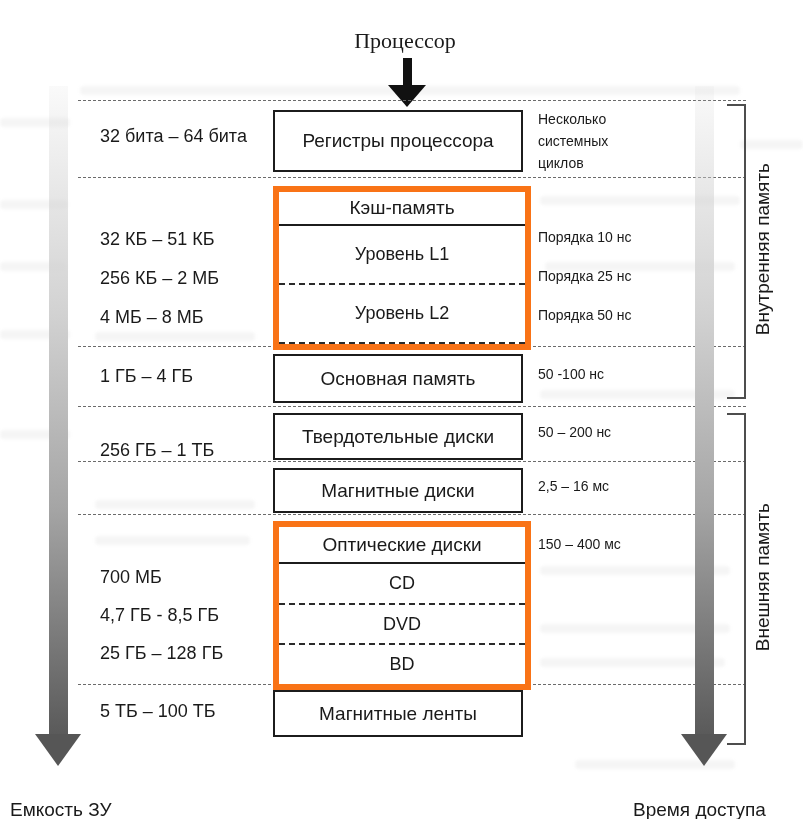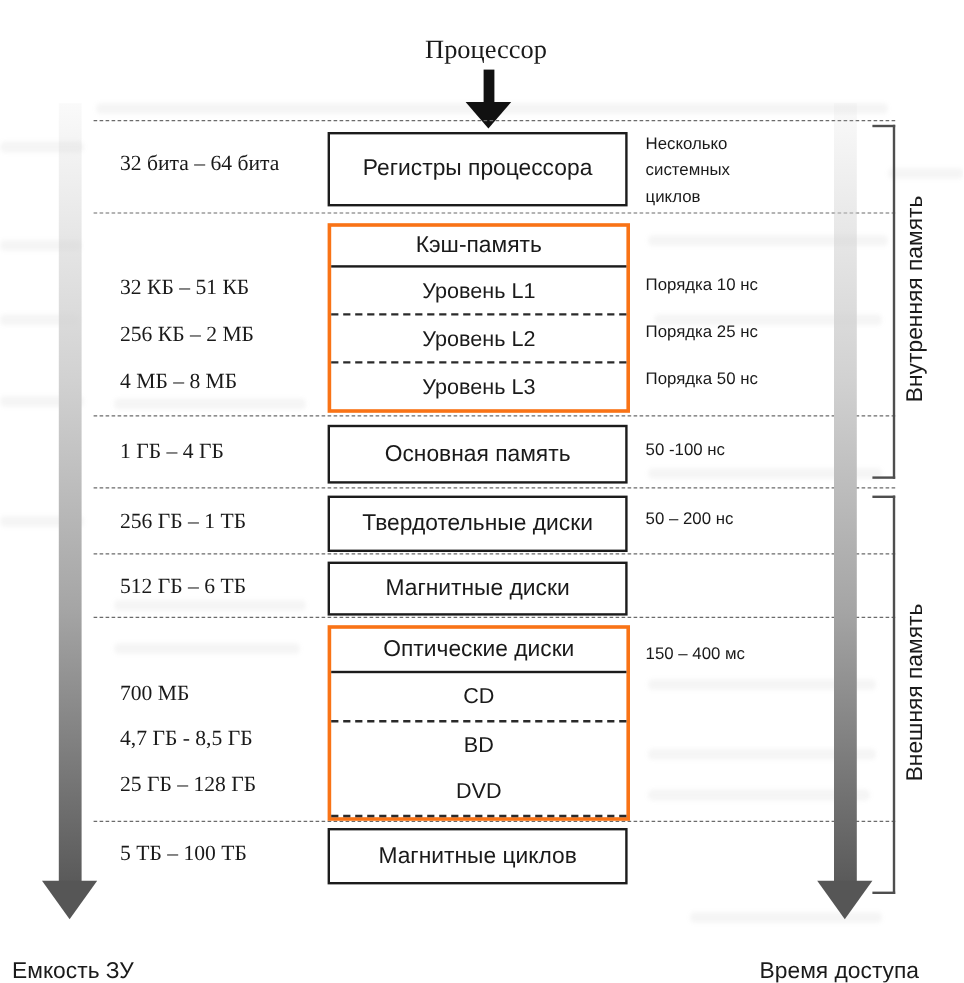--- a/index.html
+++ b/index.html
@@ -18,28 +18,28 @@
   
   .hsep{position:absolute;left:78px;width:668px;height:0;border-top:1px dashed #6b6b6b;}
   
   .varrow{position:absolute;width:19px;top:86px;height:649px;
     background:linear-gradient(to bottom, rgba(190,190,190,0.08) 0%, #d2d2d2 35%, #a5a5a5 65%, #5a5a5a 100%);}
   .vhead{position:absolute;top:734px;width:0;height:0;
     border-left:23px solid transparent;border-right:23px solid transparent;border-top:32px solid #565656;}
   
   .box{position:absolute;left:273px;width:246px;border:2px solid #1c1c1c;background:rgba(255,255,255,0.55);
     display:flex;align-items:center;justify-content:center;font-size:19px;}
-  .stack{position:absolute;left:273px;width:246px;border:3px solid #f97316;background:rgba(255,255,255,0.55);
+  .stack{position:absolute;left:273px;width:246px;border:6px solid #f97316;background:rgba(255,255,255,0.55);
     display:flex;flex-direction:column;text-align:right;}
   .stack .head{display:flex;align-items:center;justify-content:center;font-size:19px;
     border-bottom:2px solid #1c1c1c;}
   .stack .lvl{flex:1;display:flex;align-items:center;justify-content:center;font-size:18px;}
   .stack .lvl.dashed{border-bottom:2px dashed #2a2a2a;}
   
-  .cap{position:absolute;left:100px;width:170px;font-size:18px;white-space:nowrap;font-family:Liberation Serif, serif;}
+  .cap{position:absolute;left:100px;width:170px;font-size:18px;white-space:nowrap;}
   .tim{position:absolute;left:538px;width:160px;font-size:14px;}
   
   .bracket{position:absolute;left:727px;width:17px;border:2px solid #4e4e4e;border-left:none;}
   .vlabel{position:absolute;left:747px;width:32px;display:flex;align-items:center;justify-content:center;}
   .vlabel span{writing-mode:vertical-rl;transform:rotate(180deg);white-space:nowrap;font-size:19px;}
   .bottom-label{position:absolute;top:799px;font-size:19px;white-space:nowrap;}
 </style>
 </head>
 <body>
 
@@ -84,60 +84,59 @@
   <div class="cap" style="top:126px">32 бита – 64 бита</div>
   <div class="box" style="top:110px;height:58px">
     <span>Регистры процессора</span>
   </div>
   <div class="tim" style="top:108px;width:110px;line-height:22px">Несколько системных циклов</div>
 
   <div class="stack" style="top:186px;height:152px">
     <div class="head" style="height:32px">Кэш-память</div>
     <div class="lvl dashed">Уровень L1</div>
     <div class="lvl dashed">Уровень L2</div>
-    <div class="lvl">Уровень L3</div>
   </div>
   <div class="cap" style="top:229px">32 КБ – 51 КБ</div>
   <div class="cap" style="top:268px">256 КБ – 2 МБ</div>
   <div class="cap" style="top:307px">4 МБ – 8 МБ</div>
   <div class="tim" style="top:229px">Порядка 10 нс</div>
   <div class="tim" style="top:268px">Порядка 25 нс</div>
   <div class="tim" style="top:307px">Порядка 50 нс</div>
 
   <div class="cap" style="top:366px">1 ГБ – 4 ГБ</div>
   <div class="box" style="top:354px;height:45px">
     <span>Основная память</span>
   </div>
   <div class="tim" style="top:366px">50 -100 нс</div>
 
-  <div class="cap" style="top:424px">256 ГБ – 1 ТБ</div>
+  <div class="cap" style="top:440px">256 ГБ – 1 ТБ</div>
   <div class="box" style="top:413px;height:43px">
     <span>Твердотельные диски</span>
   </div>
   <div class="tim" style="top:424px">50 – 200 нс</div>
 
-  <div class="cap" style="top:478px">512 ГБ – 6 ТБ</div>
   <div class="box" style="top:468px;height:41px">
     <span>Магнитные диски</span>
   </div>
+  <div class="tim" style="top:478px">2,5 – 16 мс</div>
 
   <div class="stack" style="top:521px;height:157px">
     <div class="head" style="height:35px">Оптические диски</div>
     <div class="lvl dashed">CD</div>
+    <div class="lvl dashed">DVD</div>
     <div class="lvl">BD</div>
-    <div class="lvl dashed">DVD</div>
   </div>
   <div class="tim" style="top:536px">150 – 400 мс</div>
   <div class="cap" style="top:567px">700 МБ</div>
   <div class="cap" style="top:605px">4,7 ГБ - 8,5 ГБ</div>
   <div class="cap" style="top:643px">25 ГБ – 128 ГБ</div>
 
   <div class="cap" style="top:701px">5 ТБ – 100 ТБ</div>
   <div class="box" style="top:690px;height:43px">
-    <span>Магнитные циклов</span>
+    <span>Магнитные ленты</span>
   </div>
 
   <div class="bracket" style="top:104px;height:291px"></div>
   <div class="vlabel" style="top:104px;height:291px">
     <span>Внутренняя память</span>
   </div>
   <div class="bracket" style="top:413px;height:328px"></div>
   <div class="vlabel" style="top:413px;height:328px">
     <span>Внешняя память</span>
   </div>

